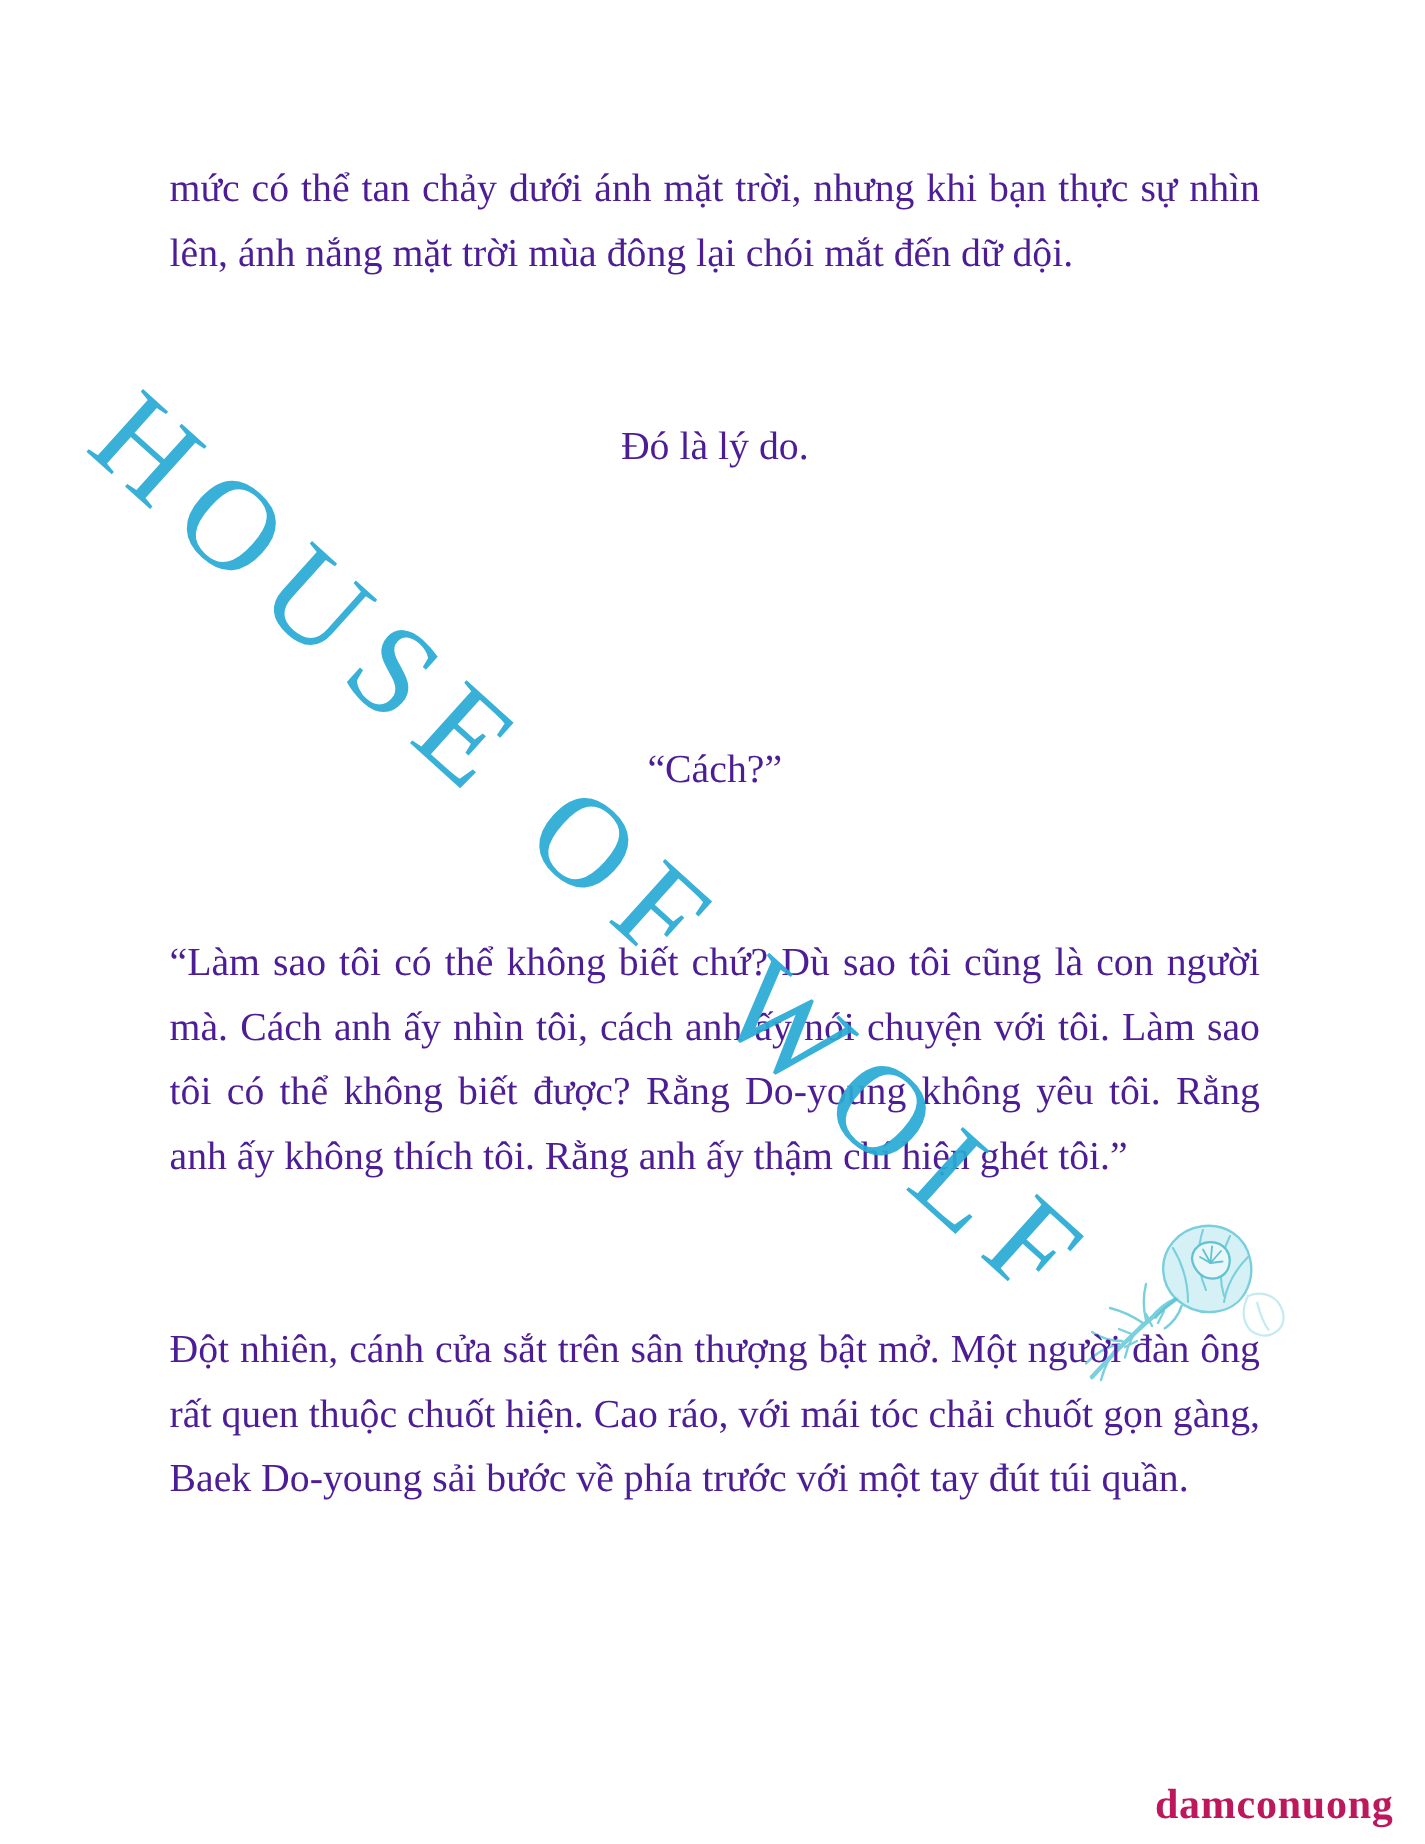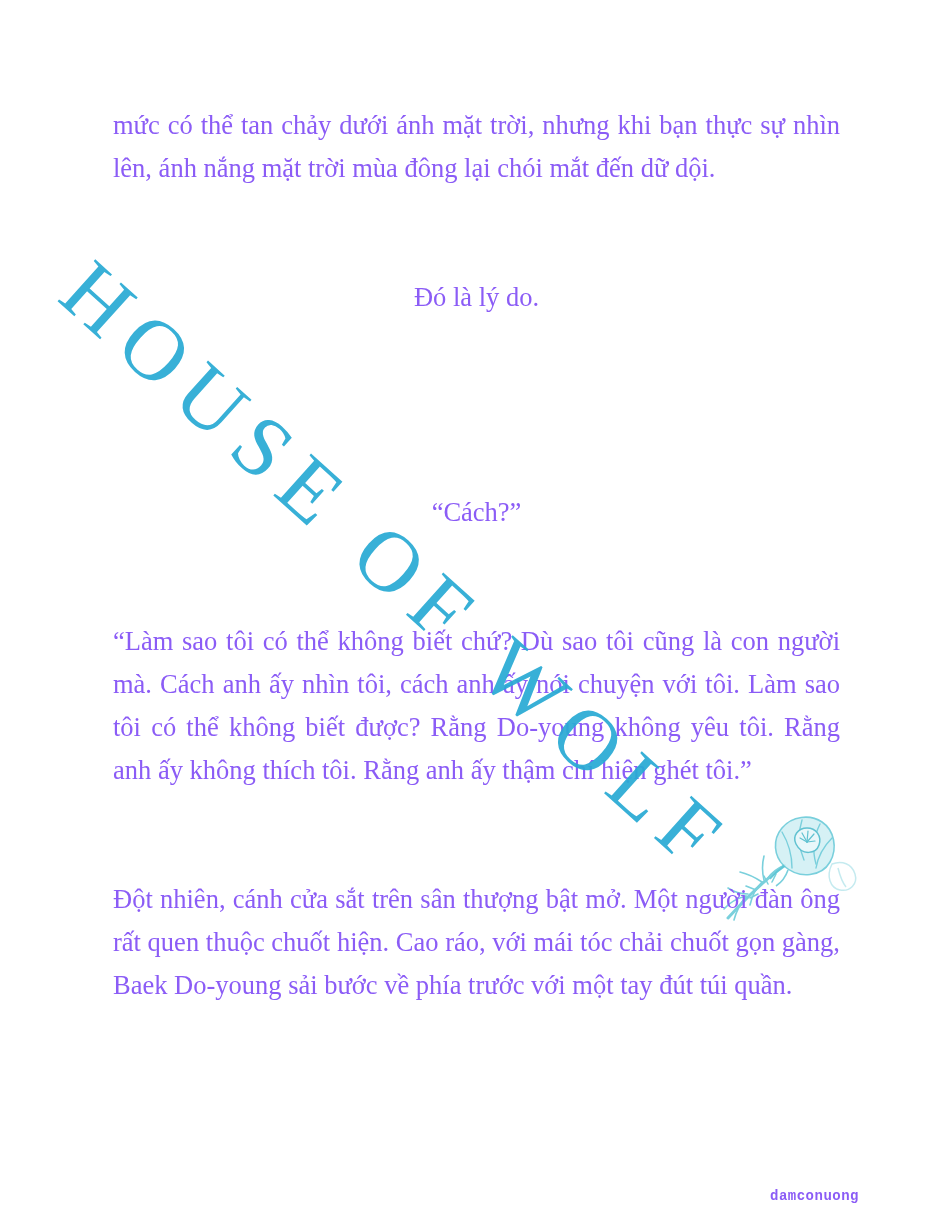--- a/index.html
+++ b/index.html
@@ -54,42 +54,42 @@
     left: 113px;
     top: 104px;
     width: 727px;
     z-index: 2;
   }
 
   .para {
     margin: 0 0 0 0;
     font-size: 26.5px;
     line-height: 43px;
-    color: #8b5cf6;
+    color: #4c1d95;
     text-align: justify;
     text-justify: inter-word;
     -webkit-hyphens: none;
     hyphens: none;
   }
 
   .para.left {
     text-align: center;
   }
   .spacer-2 { height: 86px; }
 
   
   .site-watermark {
     position: absolute;
     left: 770px;
     top: 1188px;
-    font-family: Liberation Mono, monospace;
-    font-size: 14px;
+    font-family: Liberation Serif, serif;
+    font-size: 28px;
     font-weight: 700;
     letter-spacing: 0.5px;
-    color: #8b5cf6;
+    color: #be185d;
     text-shadow:
       0 0 6px #ffffff,
       0 0 12px #ffffff,
       0 0 20px #ffffff,
       0 0 3px #ffffff;
     white-space: nowrap;
     z-index: 5;
     user-select: none;
   }
 </style>

